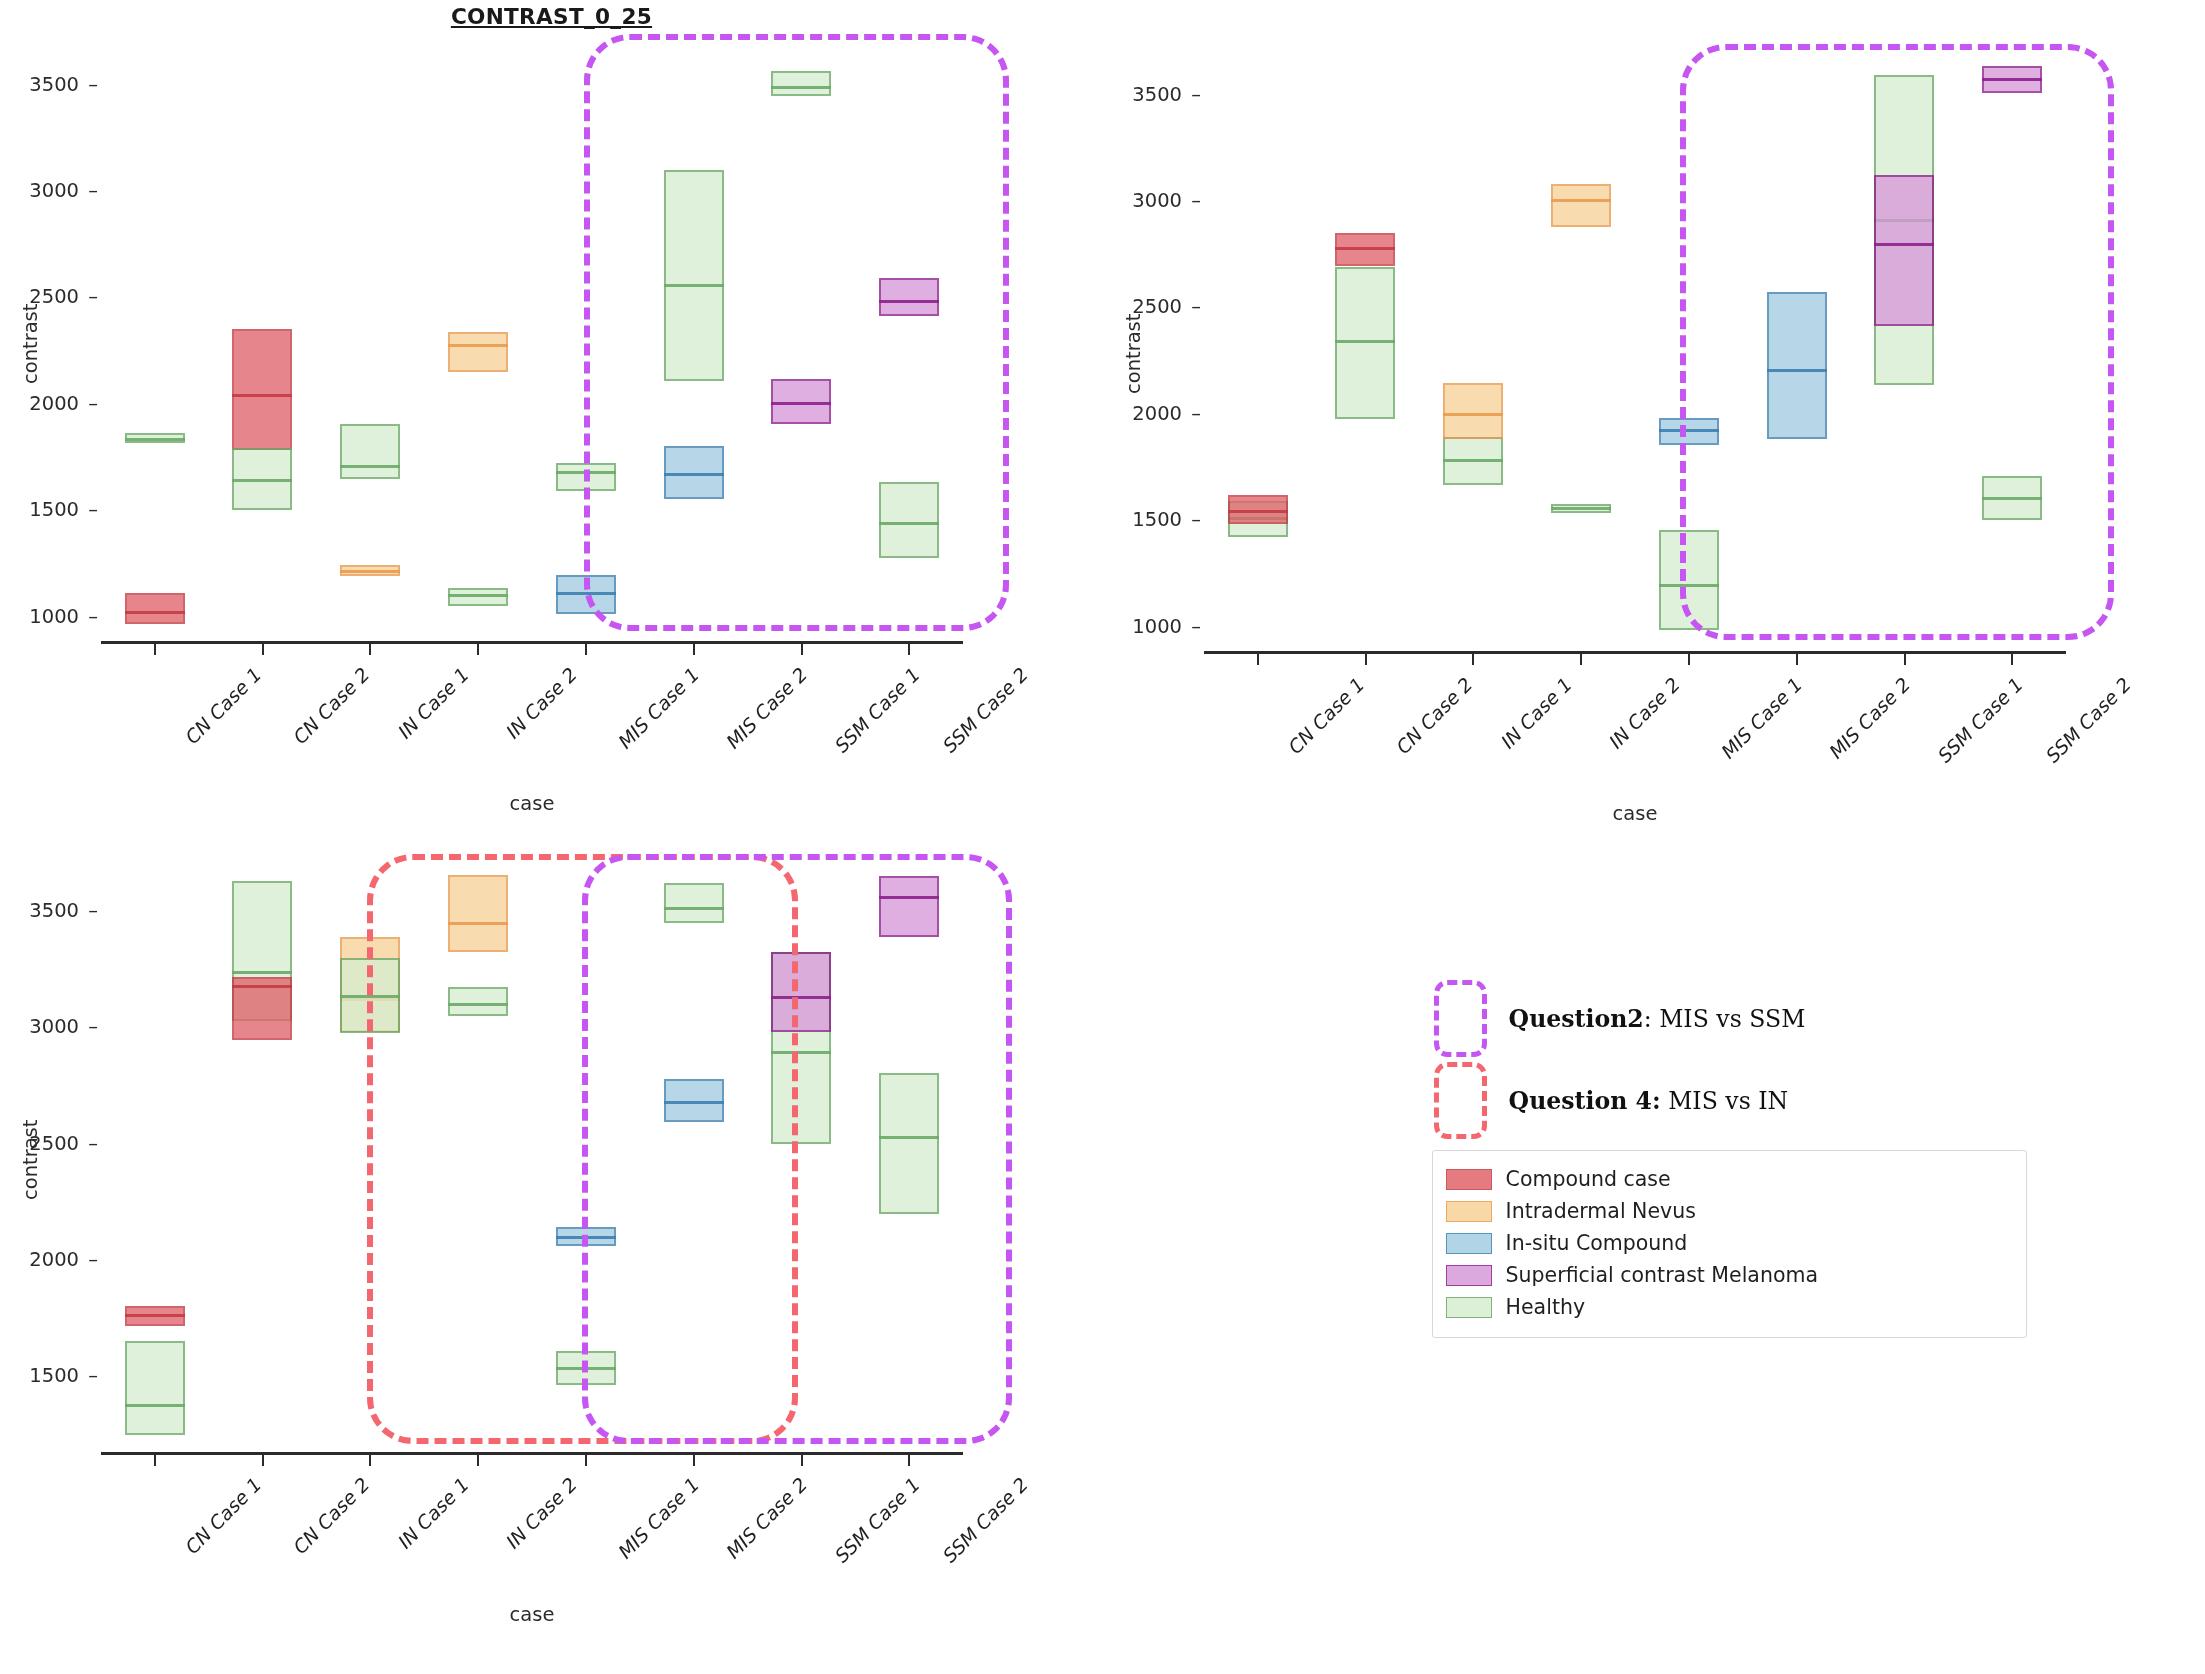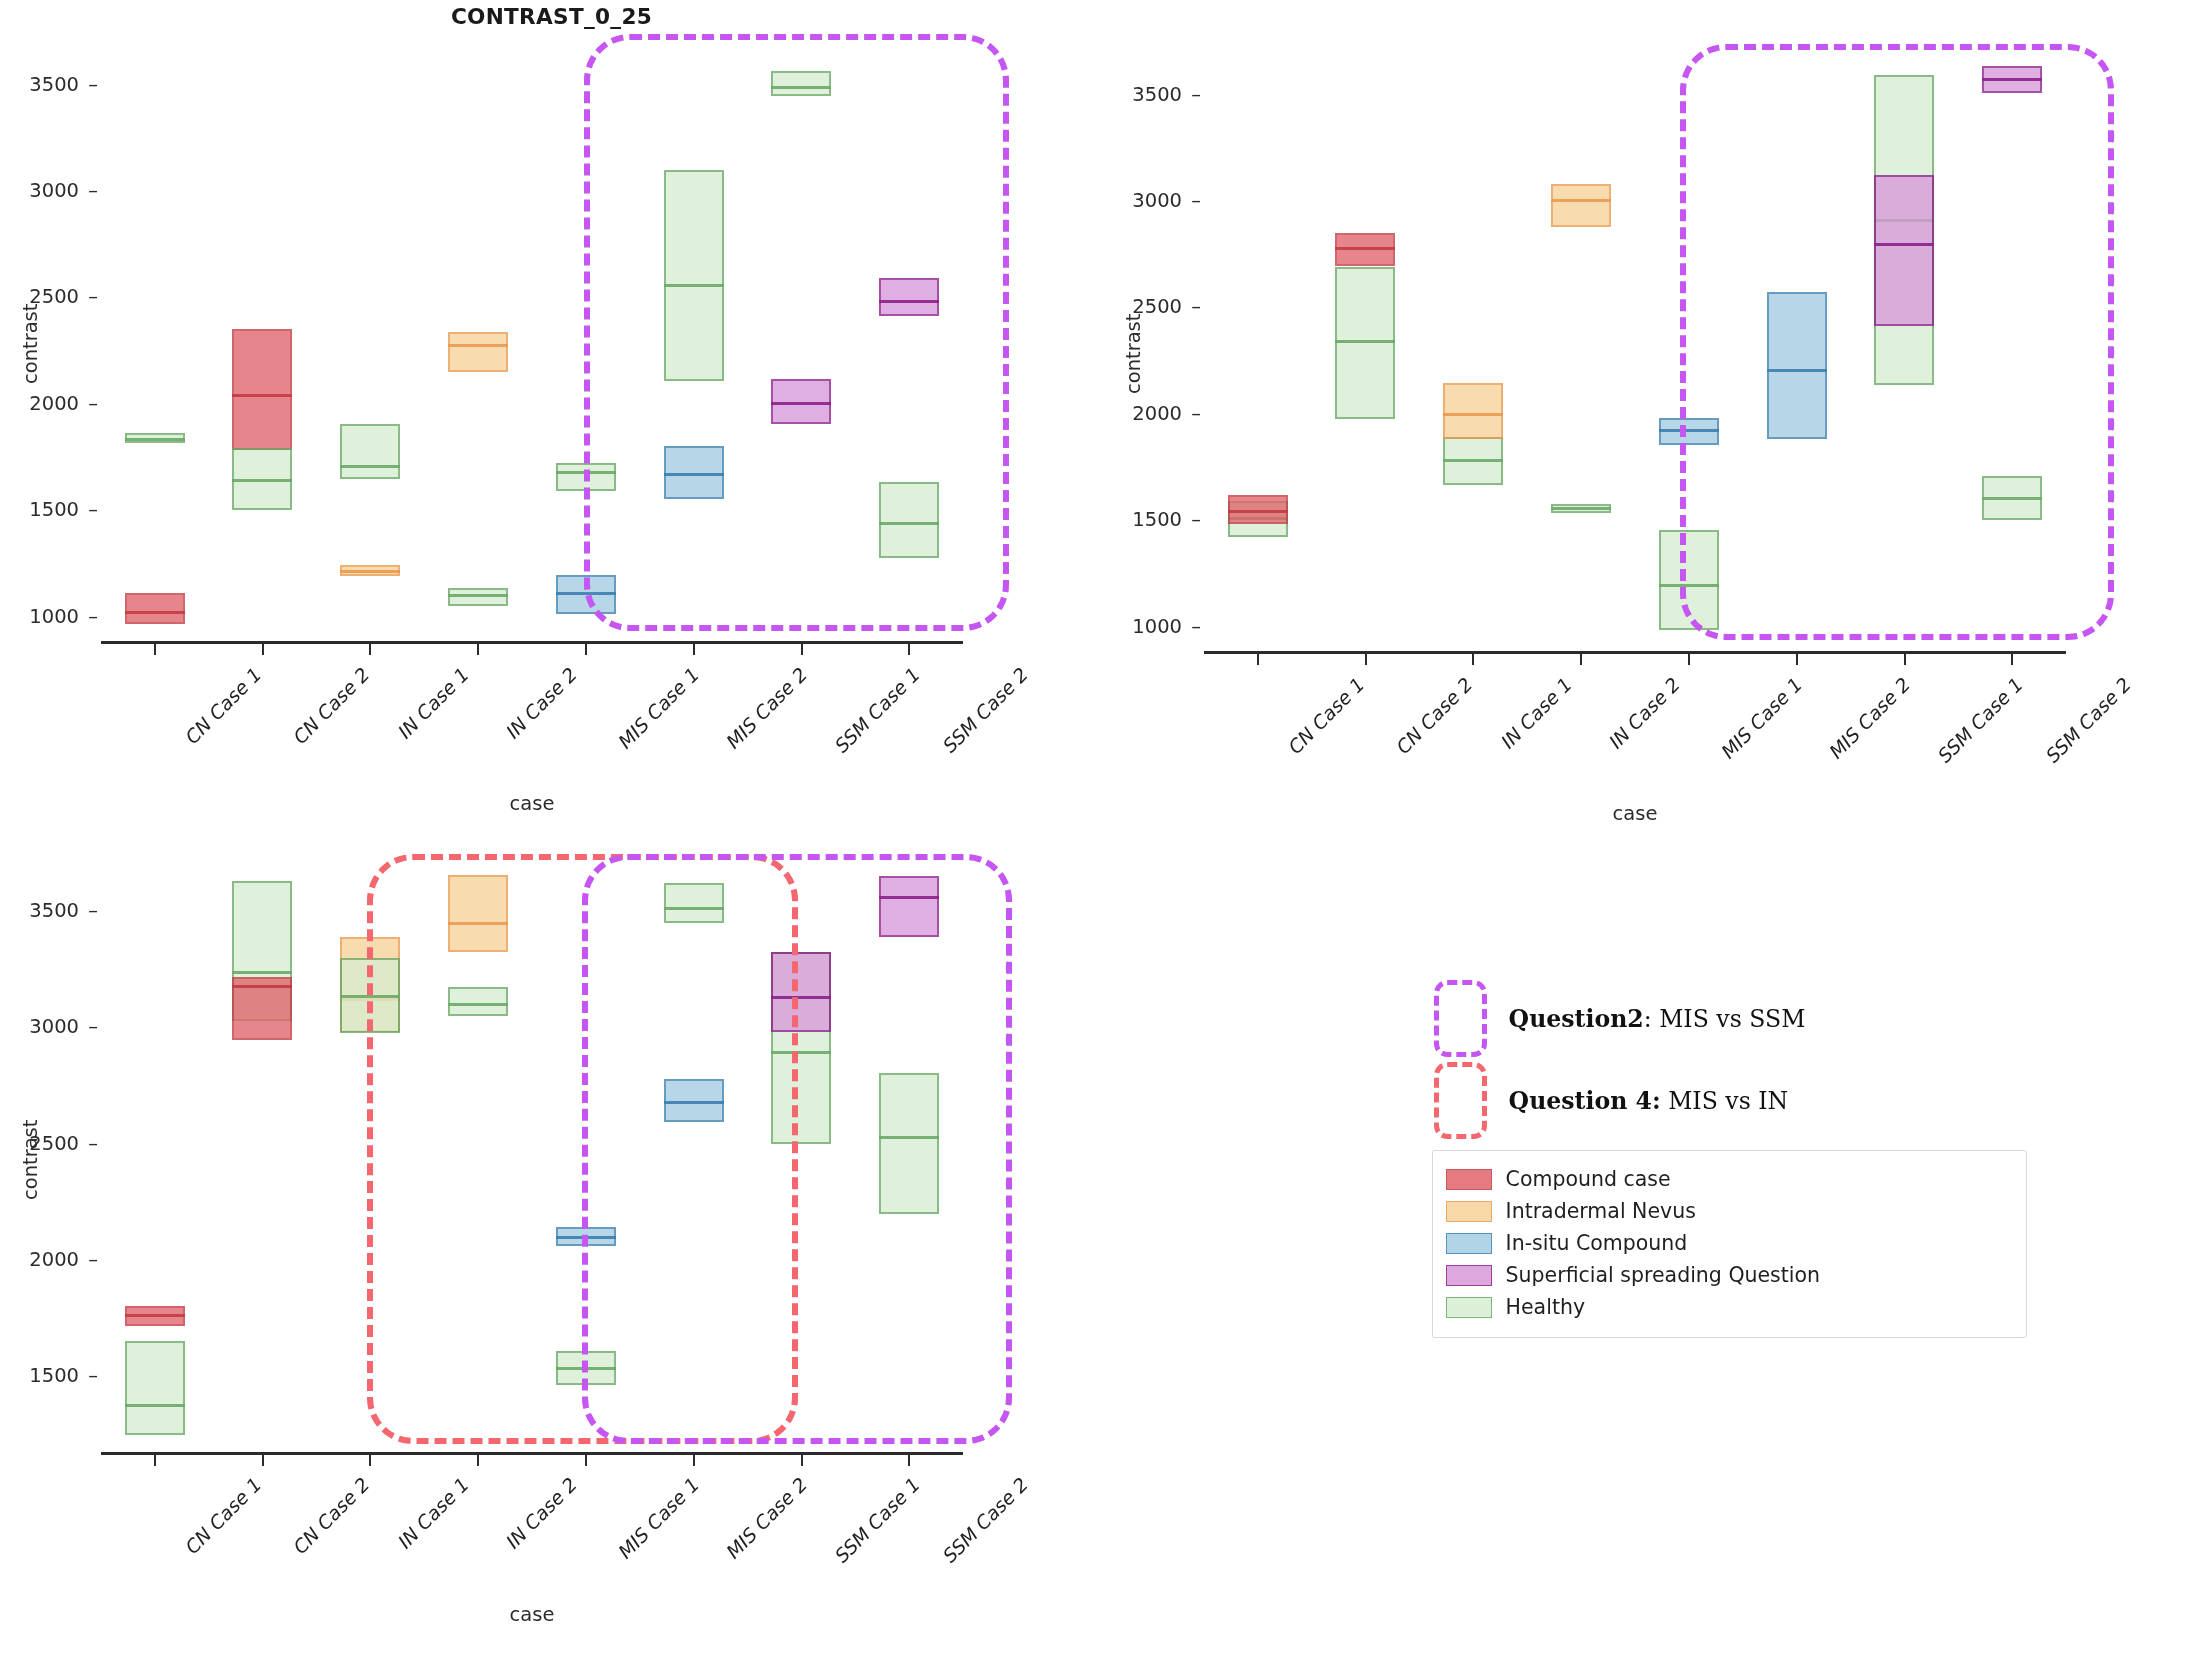--- a/index.html
+++ b/index.html
@@ -46,21 +46,21 @@
 
   .qrow{position:absolute;display:flex;align-items:center;}
   .qbox{width:53px;height:77px;box-sizing:border-box;border-style:dashed;border-width:5.6px;border-radius:13.3px;margin-right:21.6px;}
   .qtext{font-family:"DejaVu Serif",serif;font-size:23.6px;color:#111;white-space:nowrap;}
   .qtext b{font-weight:bold;}
 </style>
 </head>
 <body>
 
 <div class="panel" style="left:0px;top:0px;width:1103px;height:821px;">
-  <div class="panel-title" style="top:4.1px;">CONTRAST_0_25</div>
+  <div class="panel-title" style="top:4.1px;text-decoration:underline;">CONTRAST_0_25</div>
   <div class="plot" style="left:101px;top:31px;width:862px;height:613px;">
       <div class="axis-x-line"></div>
       <div class="ytick-label" style="right: 884px; top: 574px;">1000</div>
       <div class="ytick-dash" style="right: 865px; top: 574px;">–</div>
       <div class="ytick-label" style="right: 884px; top: 467px;">1500</div>
       <div class="ytick-dash" style="right: 865px; top: 467px;">–</div>
       <div class="ytick-label" style="right: 884px; top: 361px;">2000</div>
       <div class="ytick-dash" style="right: 865px; top: 361px;">–</div>
       <div class="ytick-label" style="right: 884px; top: 254px;">2500</div>
       <div class="ytick-dash" style="right: 865px; top: 254px;">–</div>
@@ -279,20 +279,20 @@
     <div class="legend-row">
       <div class="legend-swatch" style="background: rgb(248, 210, 154); border: 1.5px solid rgb(233, 154, 78); opacity: 0.85;"></div>
       <div class="legend-text">Intradermal Nevus</div>
     </div>
     <div class="legend-row">
       <div class="legend-swatch" style="background: rgb(164, 205, 227); border: 1.5px solid rgb(61, 127, 174); opacity: 0.85;"></div>
       <div class="legend-text">In-situ Compound</div>
     </div>
     <div class="legend-row">
       <div class="legend-swatch" style="background: rgb(216, 153, 217); border: 1.5px solid rgb(140, 31, 140); opacity: 0.85;"></div>
-      <div class="legend-text">Superficial spreading Question</div>
+      <div class="legend-text">Superficial contrast Melanoma</div>
     </div>
     <div class="legend-row">
       <div class="legend-swatch" style="background: rgb(215, 238, 209); border: 1.5px solid rgb(106, 168, 102); opacity: 0.85;"></div>
       <div class="legend-text">Healthy</div>
     </div>
   </div>
 
 
 </body></html>

